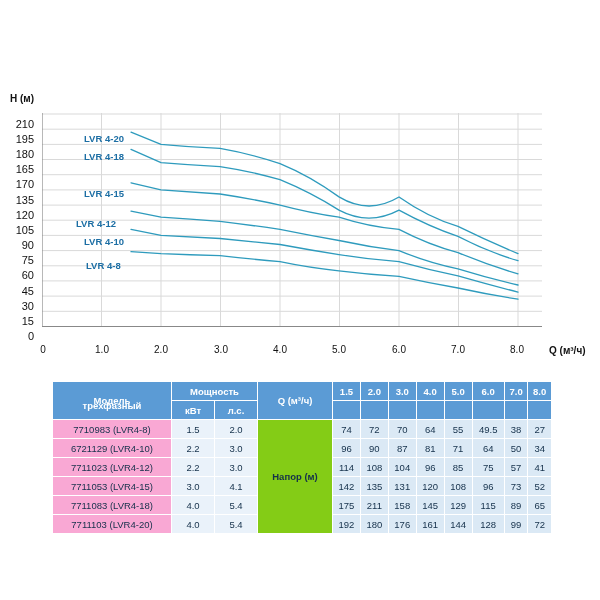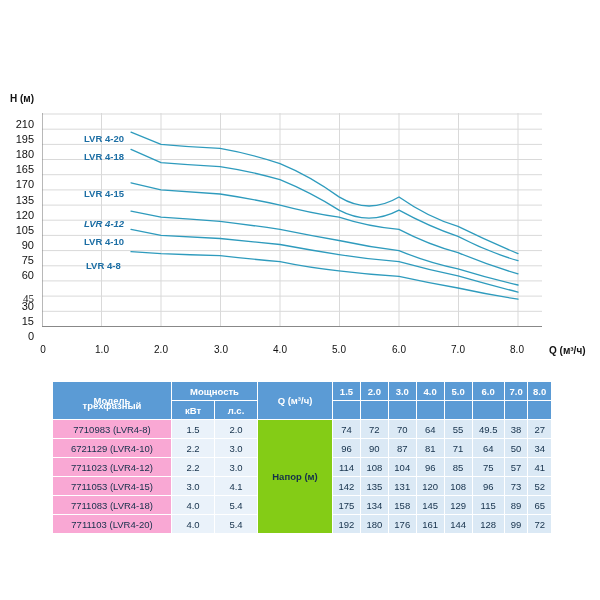--- a/index.html
+++ b/index.html
@@ -131,21 +131,21 @@
   <div class="ytick" style="left:8px; top:133px;">195</div>
   <div class="ytick" style="left:8px; top:148px;">180</div>
   <div class="ytick" style="left:8px; top:163px;">165</div>
   <div class="ytick" style="left:8px; top:178px;">170</div>
   <div class="ytick" style="left:8px; top:194px;">135</div>
   <div class="ytick" style="left:8px; top:209px;">120</div>
   <div class="ytick" style="left:8px; top:224px;">105</div>
   <div class="ytick" style="left:8px; top:239px;">90</div>
   <div class="ytick" style="left:8px; top:254px;">75</div>
   <div class="ytick" style="left:8px; top:269px;">60</div>
-  <div class="ytick" style="left:8px; top:292px;font-family:Liberation Serif, serif;">45</div>
+  <div class="ytick" style="left:8px; top:285px;">45</div>
   <div class="ytick" style="left:8px; top:300px;">30</div>
   <div class="ytick" style="left:8px; top:315px;">15</div>
   <div class="ytick" style="left:8px; top:330px;">0</div>
 
   <div class="xtick" style="left:28px;">0</div>
   <div class="xtick" style="left:87px;">1.0</div>
   <div class="xtick" style="left:146px;">2.0</div>
   <div class="xtick" style="left:206px;">3.0</div>
   <div class="xtick" style="left:265px;">4.0</div>
   <div class="xtick" style="left:324px;">5.0</div>
@@ -194,21 +194,21 @@
         <path d="M 89 98.1 L 119 104.2 Q 148 106.0 178 108.3 Q 208 112.0 238 116.4 Q 268 122.5 297 127.5 Q 327 134.0 357 137.6 Q 387 150.0 416 155.8 Q 446 165.0 476 172.0"></path>
         <path d="M 89 116.4 L 119 122.4 Q 148 124.0 178 125.5 Q 208 128.5 238 131.5 Q 268 137.0 297 141.7 Q 327 146.5 357 148.7 Q 387 157.0 416 162.9 Q 446 171.5 476 179.1"></path>
         <path d="M 89 138.6 L 119 140.6 Q 148 141.8 178 142.7 Q 208 146.0 238 148.7 Q 268 155.0 297 157.8 Q 327 161.5 357 163.4 Q 387 170.0 416 175.0 Q 446 181.5 476 186.2"></path>
       </g>
     </svg>
   </div>
 
   <div class="curve-label" style="left:84px; top:133px;">LVR 4-20</div>
   <div class="curve-label" style="left:84px; top:151px;">LVR 4-18</div>
   <div class="curve-label" style="left:84px; top:188px;">LVR 4-15</div>
-  <div class="curve-label" style="left:84px; top:218px;font-style:italic;">LVR 4-12</div>
+  <div class="curve-label" style="left:76px; top:218px;">LVR 4-12</div>
   <div class="curve-label" style="left:84px; top:236px;">LVR 4-10</div>
   <div class="curve-label" style="left:86px; top:260px;">LVR 4-8</div>
 </div>
 
 <div id="table-block">
   <table>
     <thead>
       <tr>
         <th rowspan="2" style="height:18px;">
           <div>Модель</div>
@@ -291,21 +291,21 @@
         <td>108</td>
         <td>96</td>
         <td>73</td>
         <td>52</td>
       </tr>
       <tr>
         <td class="model">7711083 (LVR4-18)</td>
         <td class="pw">4.0</td>
         <td class="pw">5.4</td>
         <td>175</td>
-        <td>134</td>
+        <td>211</td>
         <td>158</td>
         <td>145</td>
         <td>129</td>
         <td>115</td>
         <td>89</td>
         <td>65</td>
       </tr>
       <tr>
         <td class="model">7711103 (LVR4-20)</td>
         <td class="pw">4.0</td>

